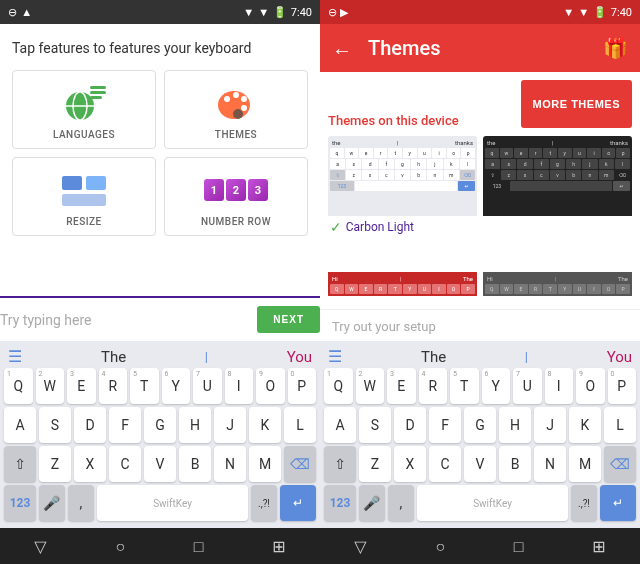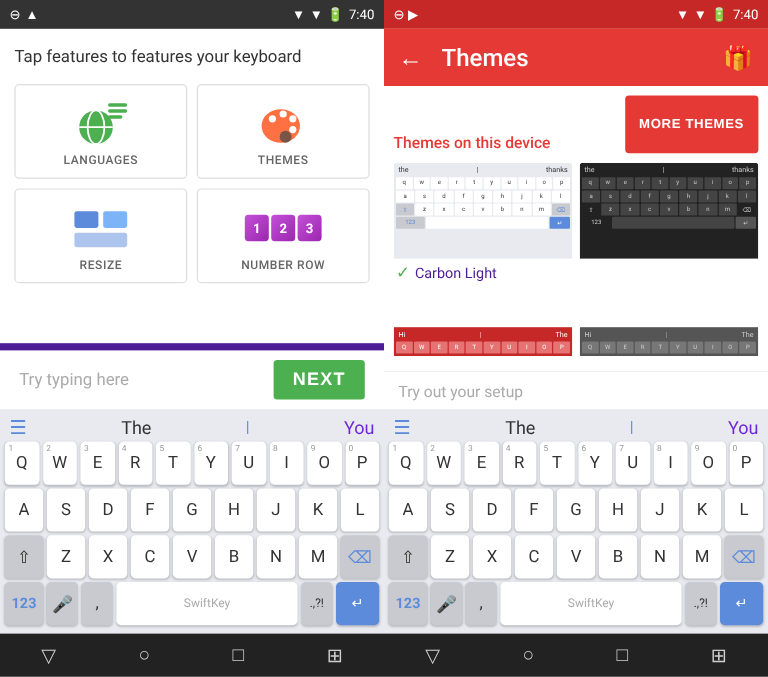--- a/index.html
+++ b/index.html
@@ -95,42 +95,42 @@
       border-radius: 3px;
       display: flex;
       align-items: center;
       justify-content: center;
       color: #fff;
       font-size: 11px;
       font-weight: bold;
     }
 
     .typing-area {
-      padding: 8px 16px;
-      border-top: 6px solid #4c1d95;
+      padding: 8px 0;
+      border-top: 2px solid #4c1d95;
     }
 
     .try-typing-row {
       display: flex;
       align-items: center;
       justify-content: space-between;
     }
 
     .try-typing-text {
       color: #aaa;
       font-size: 14px;
     }
 
     .next-btn {
       background: #4CAF50;
       color: #fff;
       border: none;
       padding: 8px 16px;
       border-radius: 3px;
-      font-size: 15px;
+      font-size: 10px;
       font-weight: 700;
       letter-spacing: 1px;
       cursor: pointer;
     }
 
     
     .keyboard-area {
       background: #e8eaf0;
       padding: 4px 0 0;
     }
@@ -143,21 +143,21 @@
       font-size: 13px;
     }
 
     .kb-menu-icon {
       color: #5c8bdb;
       font-size: 16px;
     }
 
     .kb-word-the { color: #333; font-size: 15px; }
     .kb-cursor { color: #5c8bdb; }
-    .kb-word-you { color: #6d28d9; font-size: 15px; }
+    .kb-word-you { color: #be185d; font-size: 15px; }
 
     .kb-rows {
       padding: 0 4px 4px;
     }
 
     .kb-row {
       display: flex;
       justify-content: center;
       gap: 3px;
       margin-bottom: 3px;

